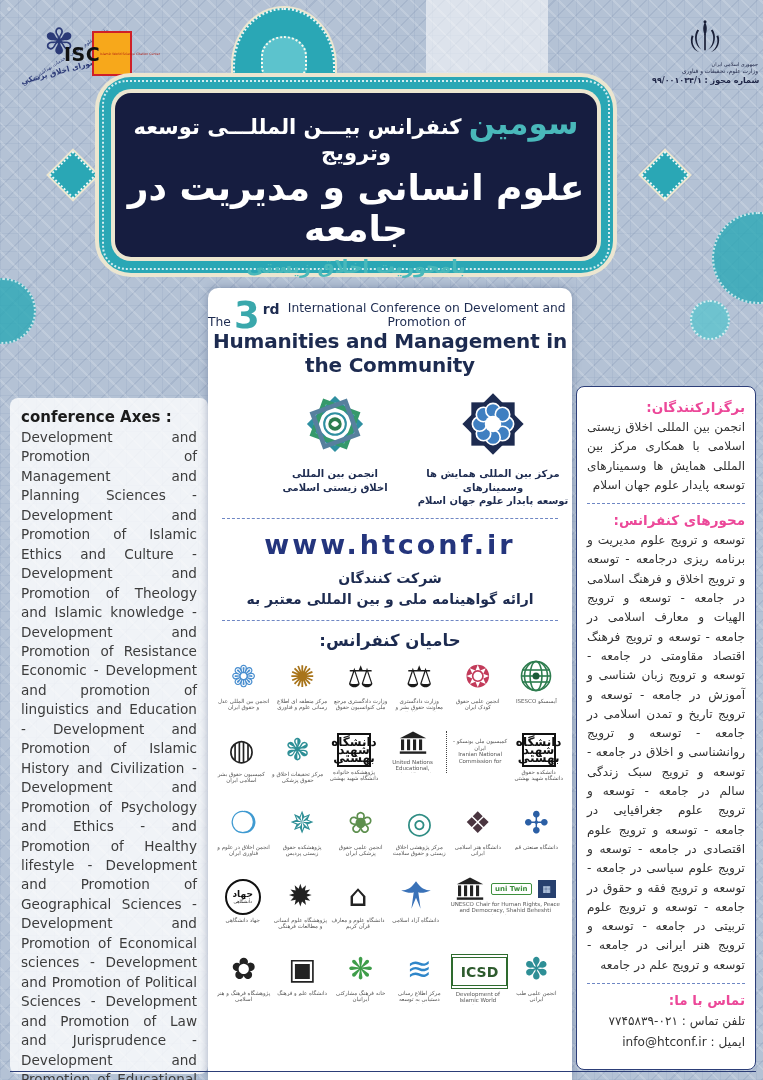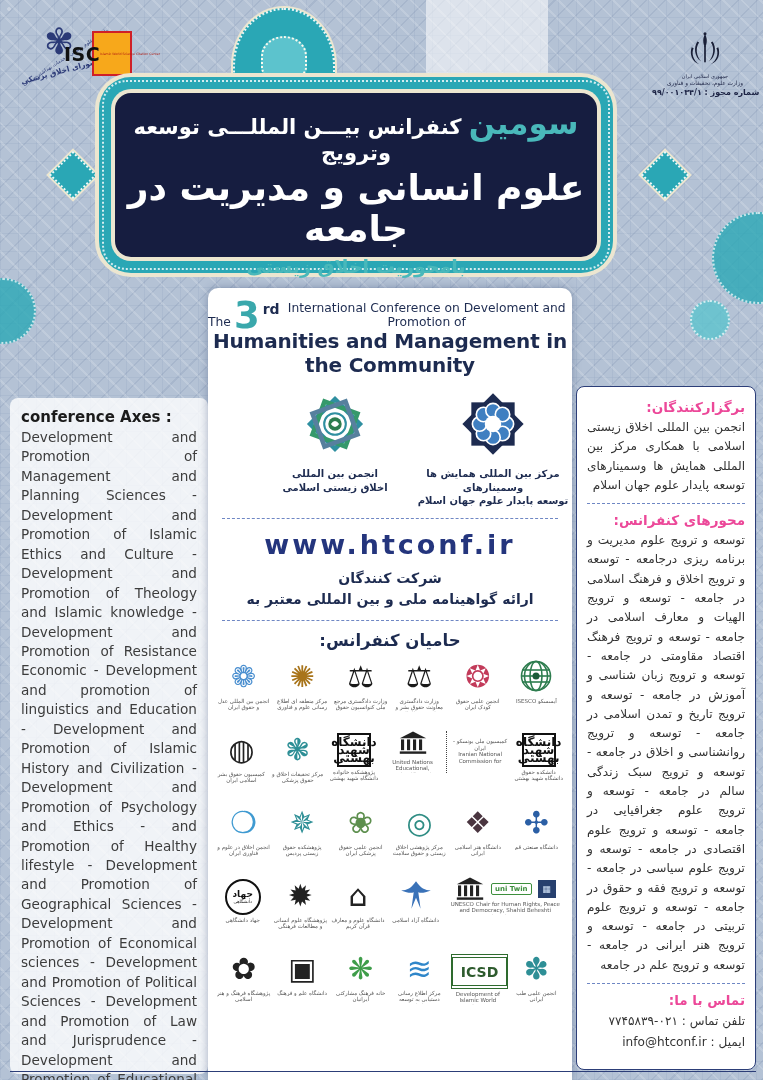--- a/index.html
+++ b/index.html
@@ -41,21 +41,21 @@
 
   
   .uni-logo { position:absolute; left:16px; top:22px; width:86px; height:86px; text-align:center; color:#2b3a77; }
   .uni-flower { font-size:36px; line-height:40px; display:block; }
   .uni-t1 { display:block; font-size:5px; transform:rotate(-33deg); margin-top:-4px; white-space:nowrap; }
   .uni-t2 { display:block; font-size:7.5px; font-weight:bold; transform:rotate(-15deg); margin-top:3px; }
   .isc { position:absolute; left:92px; top:31px; width:40px; height:45px; background:#f7a81b;
     border:2.5px solid #cf2027; display:flex; flex-direction:row; align-items:center; justify-content:center; }
   .isc-text { font-size:19px; font-weight:bold; color:#111; line-height:18px; letter-spacing:.5px; }
   .isc-sub { font-size:3.2px; color:#b01c13; white-space:nowrap; }
-  .emblem-block { position:absolute; left:652px; top:32px; width:106px; text-align:center; color:#1d2445; }
+  .emblem-block { position:absolute; left:652px; top:20px; width:106px; text-align:right; color:#1d2445; }
   .emblem-svg { display:block; margin:0 auto; }
   .emb-t1 { font-size:5px; margin-top:1px; }
   .emb-t2 { font-size:5.8px; margin-top:1px; }
   .emb-lic { font-size:8px; font-weight:bold; margin-top:2px; white-space:nowrap; }
 
   
   .panel-left { position:absolute; left:10px; top:398px; width:198px; height:676px;
     background:rgba(255,255,255,.8); border-radius:8px; padding:10px 11px; color:#3c3c3c; }
   .pl-header { font-size:15px; font-weight:bold; color:#1b1b1b; margin-bottom:2px; }
   .pl-body { font-size:13.6px; line-height:19.45px; text-align:justify; }

